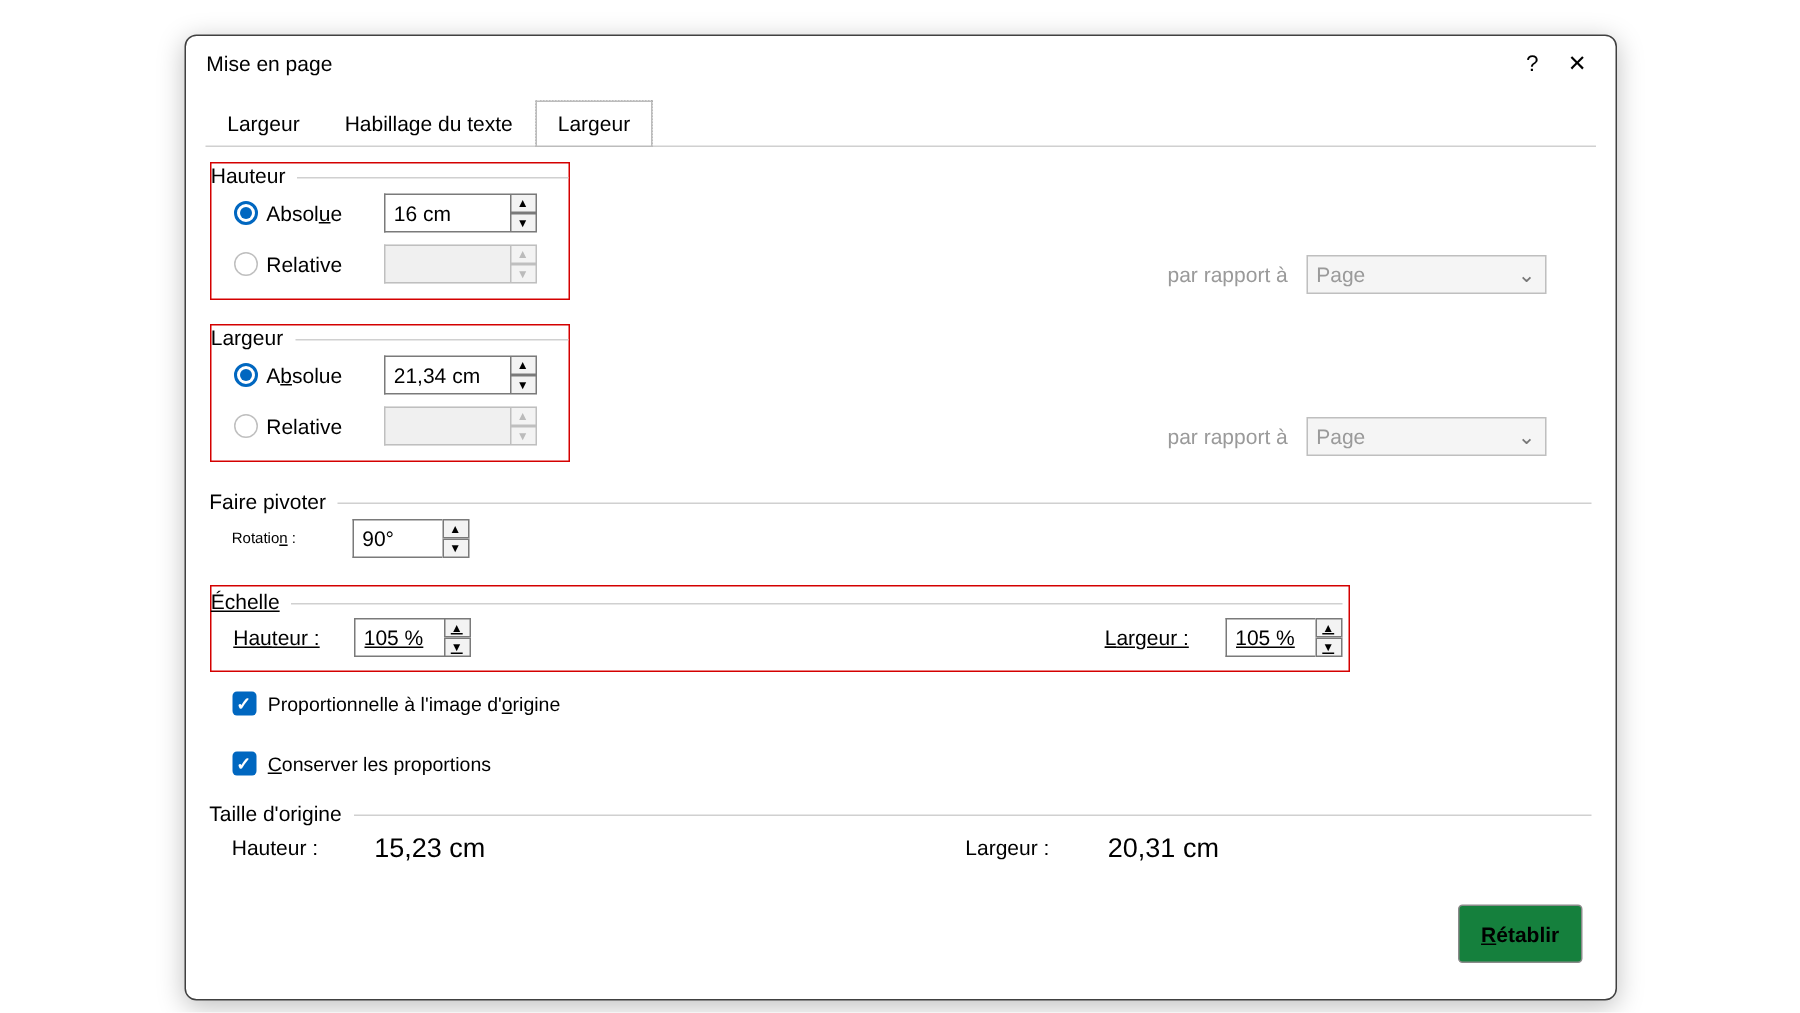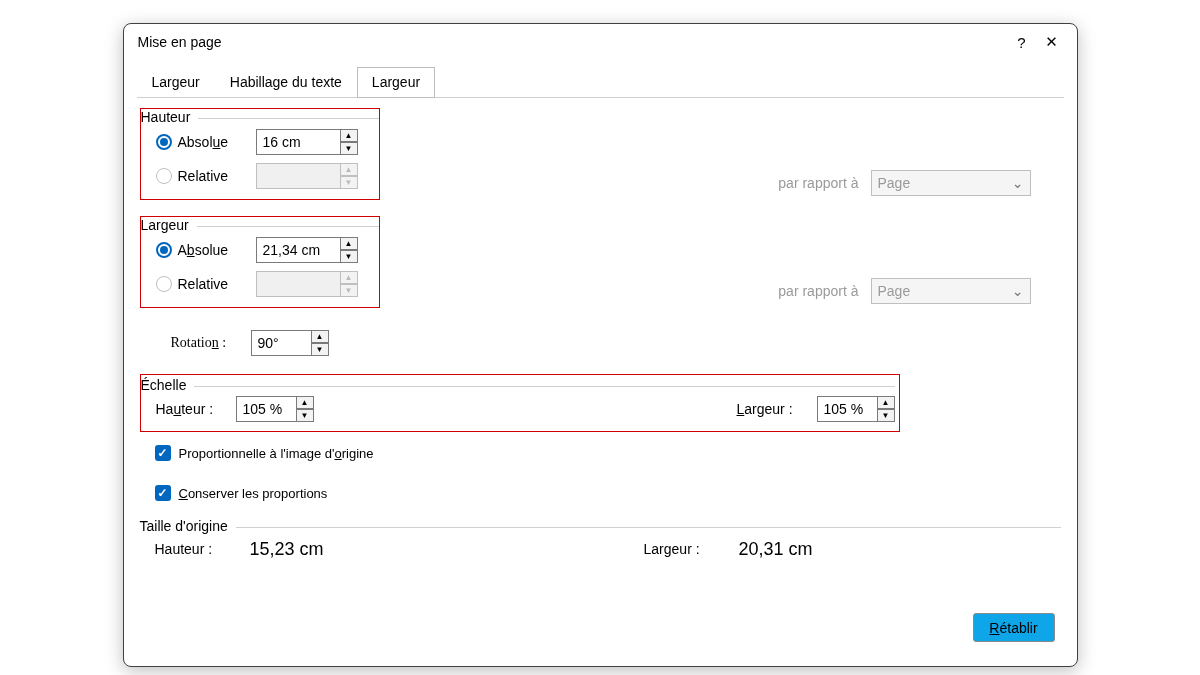--- a/index.html
+++ b/index.html
@@ -39,34 +39,34 @@
   .radio-label { font-size:14px;}
   .radio-label .ul { text-decoration: underline; }
   .spin-input { display:flex; height:26px; }
   .spin-input input { width:84px; border:1px solid #7a7a7a; border-right:none; padding: 2px 6px; font-size:14px; outline:none;}
   .spin-input input:disabled { background:#f0f0f0; color:#888; border-color:#bfbfbf;}
   .spin-btns { display:flex; flex-direction:column; width:18px; }
   .spin-btns button { flex:1; border:1px solid #7a7a7a; background:#f3f3f3; font-size:8px; line-height:1; padding:0;}
   .spin-btns.disabled button { border-color:#bfbfbf; color:#bbb;}
   .sel-disabled { width:160px; height:26px; border:1px solid #bfbfbf; background:#f5f5f5; display:flex; align-items:center; justify-content:space-between; padding:0 6px; color:#9a9a9a; font-size:14px;}
   .sel-disabled .chev::after{ content:"⌄"; font-size:14px; color:#777;}
-  .indent-label { margin-left:31px; width:80px; font-size:14px;font-family:Liberation Serif, serif;}
+  .indent-label { margin-left:15px; width:80px; font-size:10px;}
   .check-row { display:flex; align-items:center; gap:8px; margin-left:15px; height:26px;}
   .chk { width:16px; height:16px; border-radius:3px; background:#0067c0; display:flex; align-items:center; justify-content:center; }
   .chk::after { content:"✓"; color:#fff; font-size:12px; font-weight:bold; }
   .plain-row { display:flex; align-items:center; height:30px;}
   .plain-row .lab { margin-left:15px; width:95px; font-size:14px;}
   .plain-row .val { font-size:18px;}
   .plain-row .gap { width: 320px;}
   .red-box { border:1px solid #d40000; }
   .red-box-scale { border:1px solid #d40000; padding:2px 4px 2px 0; }
   .footer-area { display:flex; flex-direction:column; padding: 2px 22px 14px 16px; }
   .footer-top { display:flex; justify-content:flex-end; margin-bottom:10px; margin-top:4px;}
   .footer-bottom { border-top:1px solid #d0d0d0; padding-top:12px; display:flex; justify-content:flex-end; gap:10px;}
-  .btn { height:29px; min-width:82px; padding: 0 14px; border:1px solid #8a8a8a; background:#0ea5e9; border-radius:3px; font-size:14px; cursor:default;}
+  .btn { height:39px; min-width:82px; padding: 0 14px; border:1px solid #8a8a8a; background:#15803d; border-radius:3px; font-size:14px; cursor:default;font-weight:bold;}
   .btn.primary { border:1px solid #0067c0; color:#000;}
   .scale-row { display:flex; align-items:center; height:32px;}
   .scale-row .sl { margin-left:15px; width:80px; font-size:14px;}
   .scale-row .spacer { flex:1;}
   .scale-row .sl2 { width:80px; font-size:14px;}
 </style>
 </head>
 <body>
 
 <div class="dialog">
@@ -171,33 +171,37 @@
       <div style="position:absolute; right:30px; top:-38px; display:flex; align-items:center; gap:12px;">
         <span style="color:#9a9a9a;font-size:14px;">par rapport à</span>
         <div class="sel-disabled">
           <span>Page</span>
           <span class="chev"></span>
         </div>
       </div>
     </div>
 
     <fieldset class="grp" style="margin-top:2px;">
+      <div class="grp-legend">
+        <span>Faire pivoter</span>
+          <span class="line"></span>
+      </div>
       <div class="row">
         <span class="indent-label">Rotatio<span style="text-decoration:underline;">n</span> :</span>
         <div class="spin-input">
           <input style="width: 60px;" value="90°">
           <div class="spin-btns">
               <button>▲</button>
               <button>▼</button>
             </div>
         </div>
       </div>
     </fieldset>
 
-    <div class="red-box-scale" style="width:760px; margin-top:2px;">
+    <div class="red-box-scale" style="width:760px; margin-top:2px;text-decoration:underline;">
     <fieldset class="grp">
       <div class="grp-legend">
         <span>Échelle</span>
             <span class="line"></span>
       </div>
       <div class="scale-row">
         <span class="sl">Ha<span style="text-decoration:underline;">u</span>teur :</span>
         <div class="spin-input">
           <input style="width: 60px;" value="105 %">
           <div class="spin-btns">

